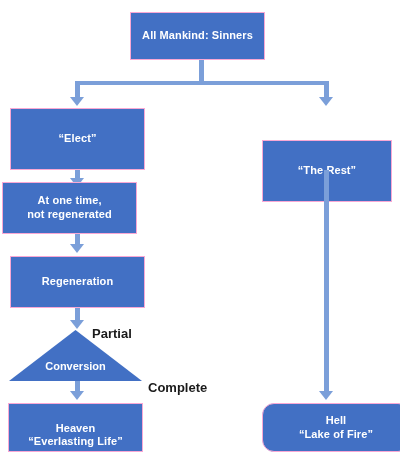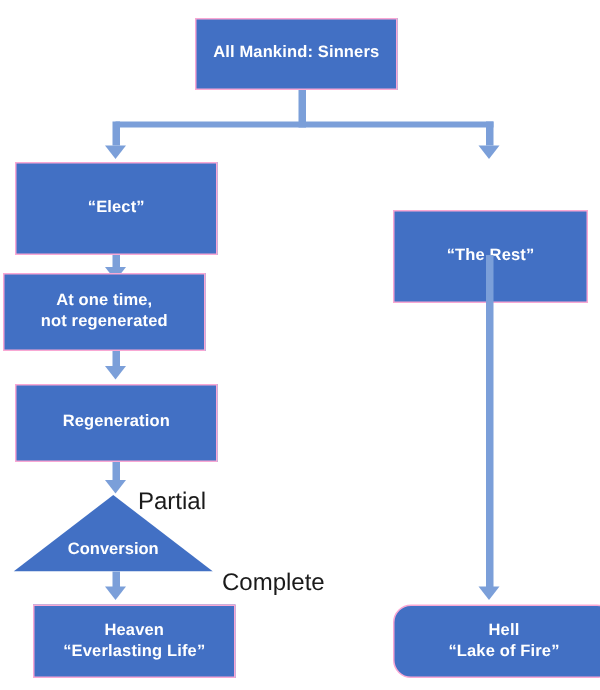--- a/index.html
+++ b/index.html
@@ -64,22 +64,22 @@
     font-size: 11px;
     font-weight: bold;
     text-align: center;
     width: 100%;
     left: 0;
     top: 30px;
   }
   .edge-label {
     position: absolute;
     color: #1a1a1a;
-    font-size: 16px;
-    font-weight: normal;
+    font-size: 13px;
+    font-weight: bold;
     white-space: nowrap;
   }
 </style>
 </head>
 <body>
 
 <div id="canvas">
 
   <div class="node" style="left:130px; top:12px; width:135px; height:48px;">
     <span class="lines">All Mankind: Sinners</span>
@@ -129,21 +129,21 @@
     </svg>
     <span class="tri-label">Conversion</span>
   </div>
 
   <span class="edge-label" style="left:92px; top:326px;">Partial</span>
   <span class="edge-label" style="left:148px; top:366px;margin-top:14px;">Complete</span>
 
   <div class="conn" style="left:75px; top:381px; width:5px; height:12px;"></div>
   <div class="arrow-head" style="left:70px; top:391px;"></div>
 
-  <div class="node" style="left:22px; top:403px; width:135px; height:49px;">
+  <div class="node" style="left:8px; top:403px; width:135px; height:49px;align-items:flex-end;">
     <span class="lines">
       <span>Heaven</span>
       <span>“Everlasting Life”</span>
     </span>
   </div>
 
   <div class="conn" style="left:324px; top:170px; width:5px; height:223px;"></div>
   <div class="arrow-head" style="left:319px; top:391px;"></div>
 
   <div class="node" style="left:262px; top:403px; width:148px; height:49px;border-radius:12px;">

